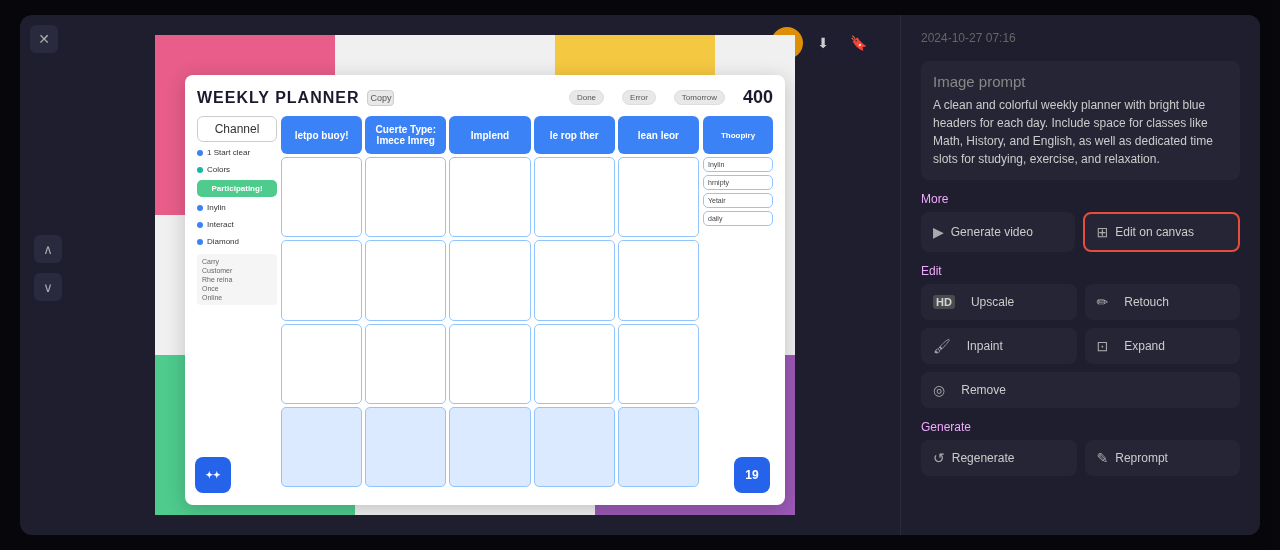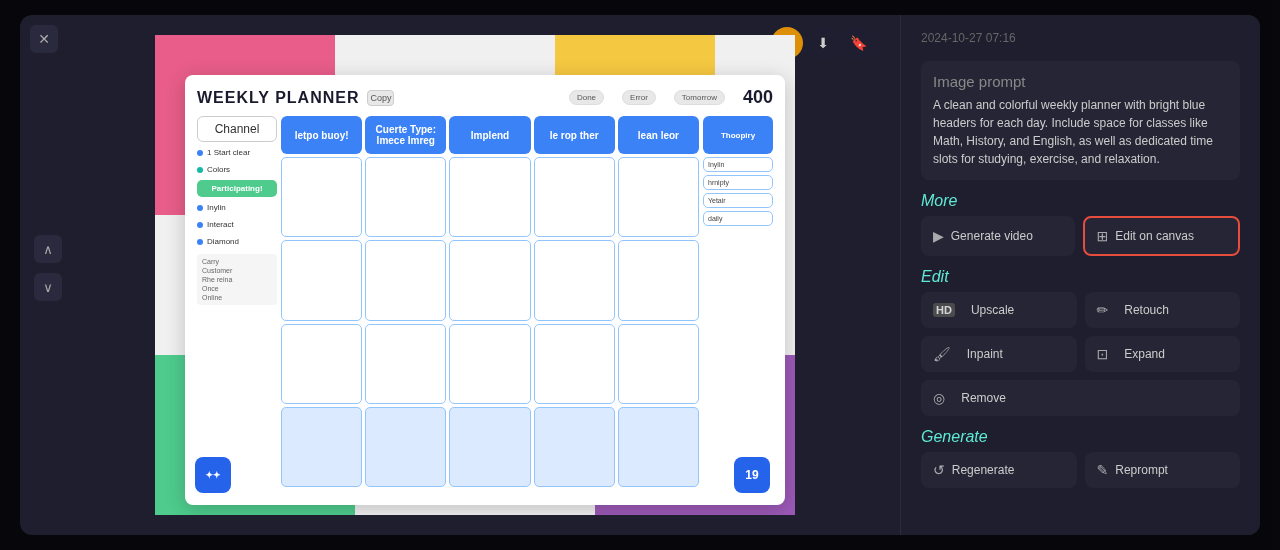--- a/index.html
+++ b/index.html
@@ -413,24 +413,23 @@
       margin-bottom: 6px;
     }
 
     .prompt-text {
       font-size: 12px;
       color: #ccc;
       line-height: 1.5;
     }
 
     .section-label {
-      font-size: 16px;
-      color: #5eead4;
+      font-size: 12px;
+      color: #f0abfc;
       margin-bottom: 6px;
-      font-style: italic;
     }
 
     .action-row {
       display: flex;
       gap: 8px;
     }
 
     .action-btn {
       flex: 1;
       background: #252535;

